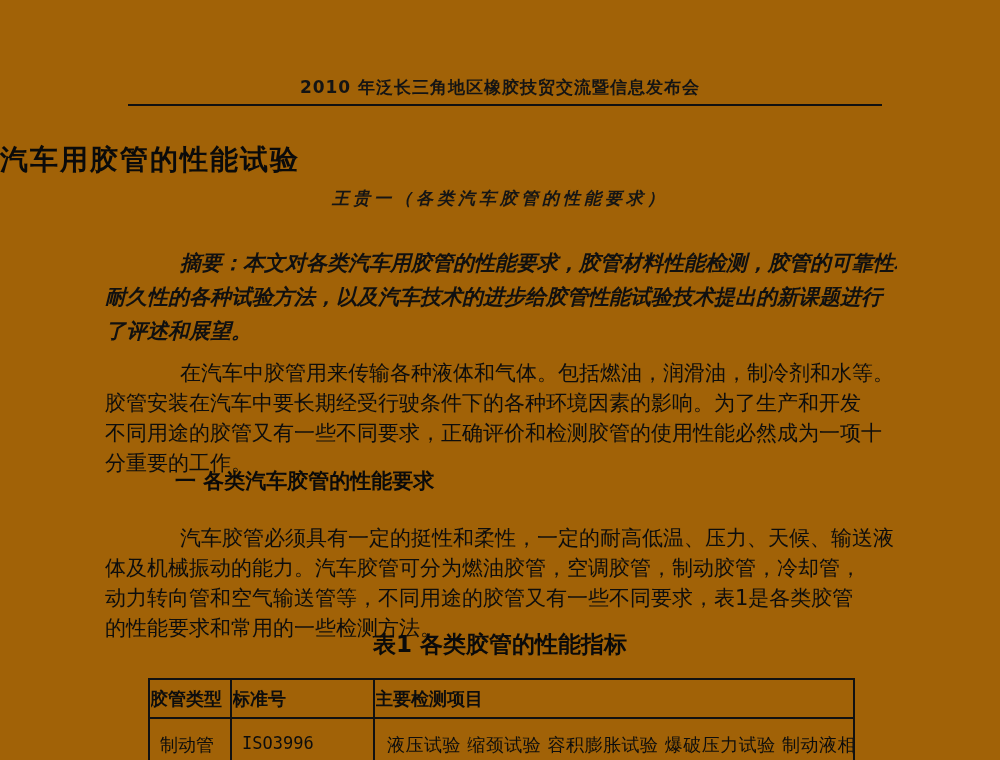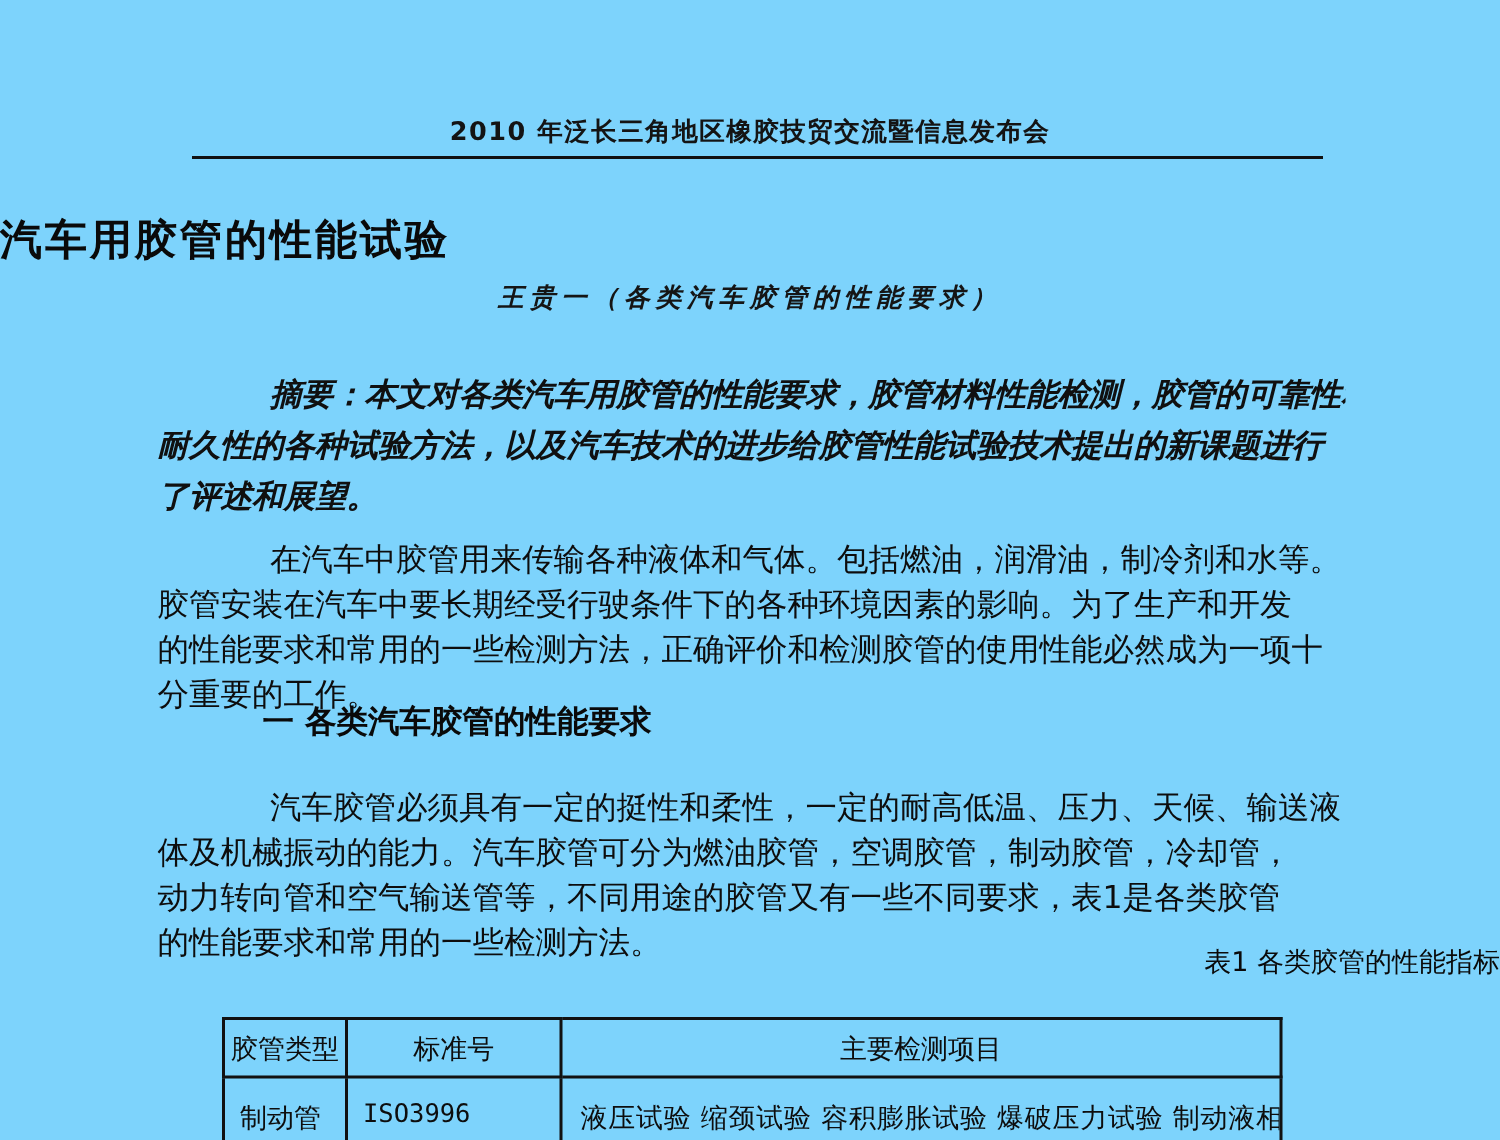--- a/index.html
+++ b/index.html
@@ -2,21 +2,21 @@
 <html><head>
 <meta charset="utf-8">
 <style>
   * { margin: 0; padding: 0; box-sizing: border-box; }
   html, body { background: #e8e8e8; }
   .page {
     position: relative;
     width: 1000px;
     height: 760px;
     margin: 0 auto;
-    background: #7dd3fc;
+    background: #a16207;
     overflow: hidden;
     color: #0d0d0d;
     font-family: "DejaVu Sans", sans-serif;
   }
   .conf-header {
     position: absolute;
     top: 76px; left: 0;
     width: 100%;
     text-align: center;
     font-size: 17px;
@@ -90,44 +90,44 @@
     font-weight: 500;
     color: #0d0d0d;
     margin-top: 24px;
   }
   .t-line { white-space: nowrap; overflow: hidden; }
   .t-line.indent { padding-left: 75px; }
   .table-caption {
     position: absolute;
     top: 629px; left: 0;
     width: 100%;
-    text-align: right;
-    font-size: 18px;
-    font-weight: normal;
+    text-align: center;
+    font-size: 23px;
+    font-weight: bold;
     color: #0a0a0a;
   }
   .hose-table {
     position: absolute;
     top: 678px; left: 148px;
     width: 705px;
     border-collapse: collapse;
     table-layout: fixed;
     font-size: 18px;
     color: #0d0d0d;
   }
   .hose-table th, .hose-table td {
     border: 2px solid #111111;
     font-weight: 500;
     overflow: hidden;
     white-space: nowrap;
   }
   .hose-table th {
     height: 39px;
-    text-align: center;
-    font-weight: 400;
+    text-align: left;
+    font-weight: 700;
     vertical-align: middle;
     border-radius: 12px;
   }
   .hose-table td {
     height: 57px;
     vertical-align: top;
     padding-top: 14px;
   }
   .col-type  { width: 82px;  }
   .col-std   { width: 143px; }
@@ -149,21 +149,21 @@
 
   <div class="abstract-block">
     <div class="t-line indent">摘要：本文对各类汽车用胶管的性能要求，胶管材料性能检测，胶管的可靠性和</div>
     <div class="t-line">耐久性的各种试验方法，以及汽车技术的进步给胶管性能试验技术提出的新课题进行</div>
     <div class="t-line">了评述和展望。</div>
   </div>
 
   <div class="intro-block">
     <div class="t-line indent">在汽车中胶管用来传输各种液体和气体。包括燃油，润滑油，制冷剂和水等。</div>
     <div class="t-line">胶管安装在汽车中要长期经受行驶条件下的各种环境因素的影响。为了生产和开发</div>
-    <div class="t-line">的性能要求和常用的一些检测方法，正确评价和检测胶管的使用性能必然成为一项十</div>
+    <div class="t-line">不同用途的胶管又有一些不同要求，正确评价和检测胶管的使用性能必然成为一项十</div>
     <div class="t-line">分重要的工作。</div>
   </div>
 
   <div class="section-heading">一 各类汽车胶管的性能要求</div>
 
   <div class="section-block">
     <div class="t-line indent">汽车胶管必须具有一定的挺性和柔性，一定的耐高低温、压力、天候、输送液</div>
     <div class="t-line">体及机械振动的能力。汽车胶管可分为燃油胶管，空调胶管，制动胶管，冷却管，</div>
     <div class="t-line">动力转向管和空气输送管等，不同用途的胶管又有一些不同要求，表1是各类胶管</div>
     <div class="t-line">的性能要求和常用的一些检测方法。</div>

